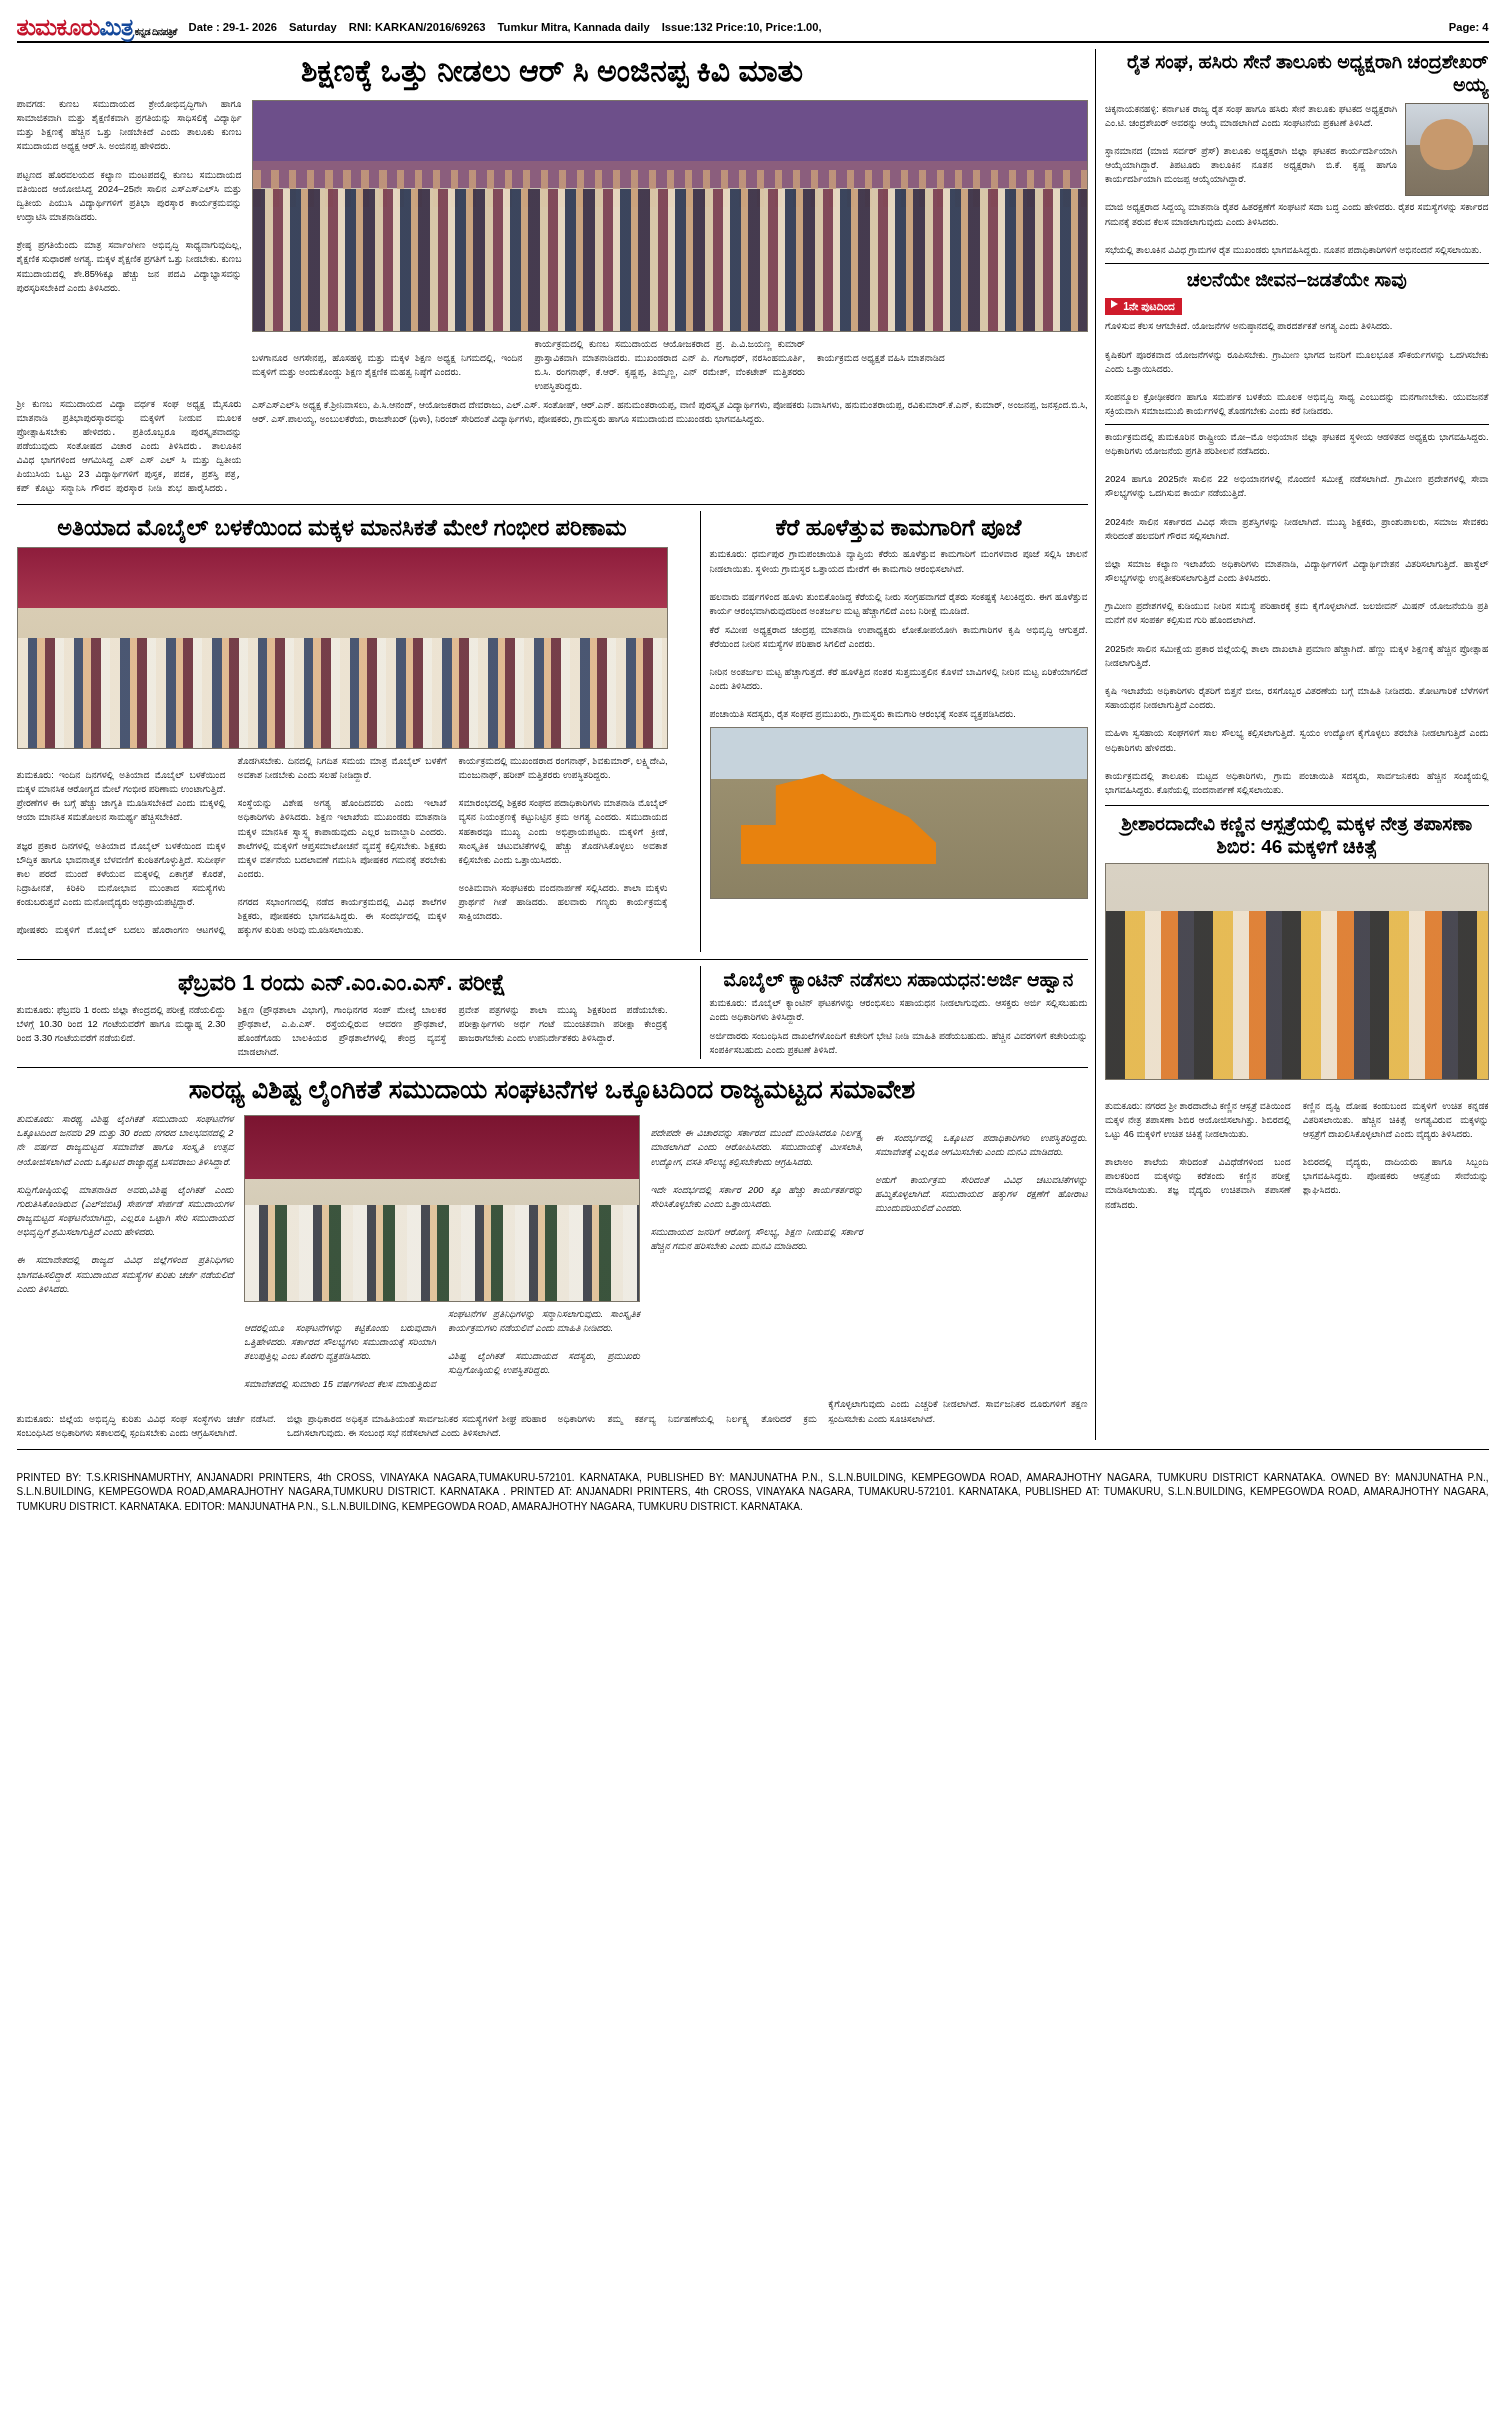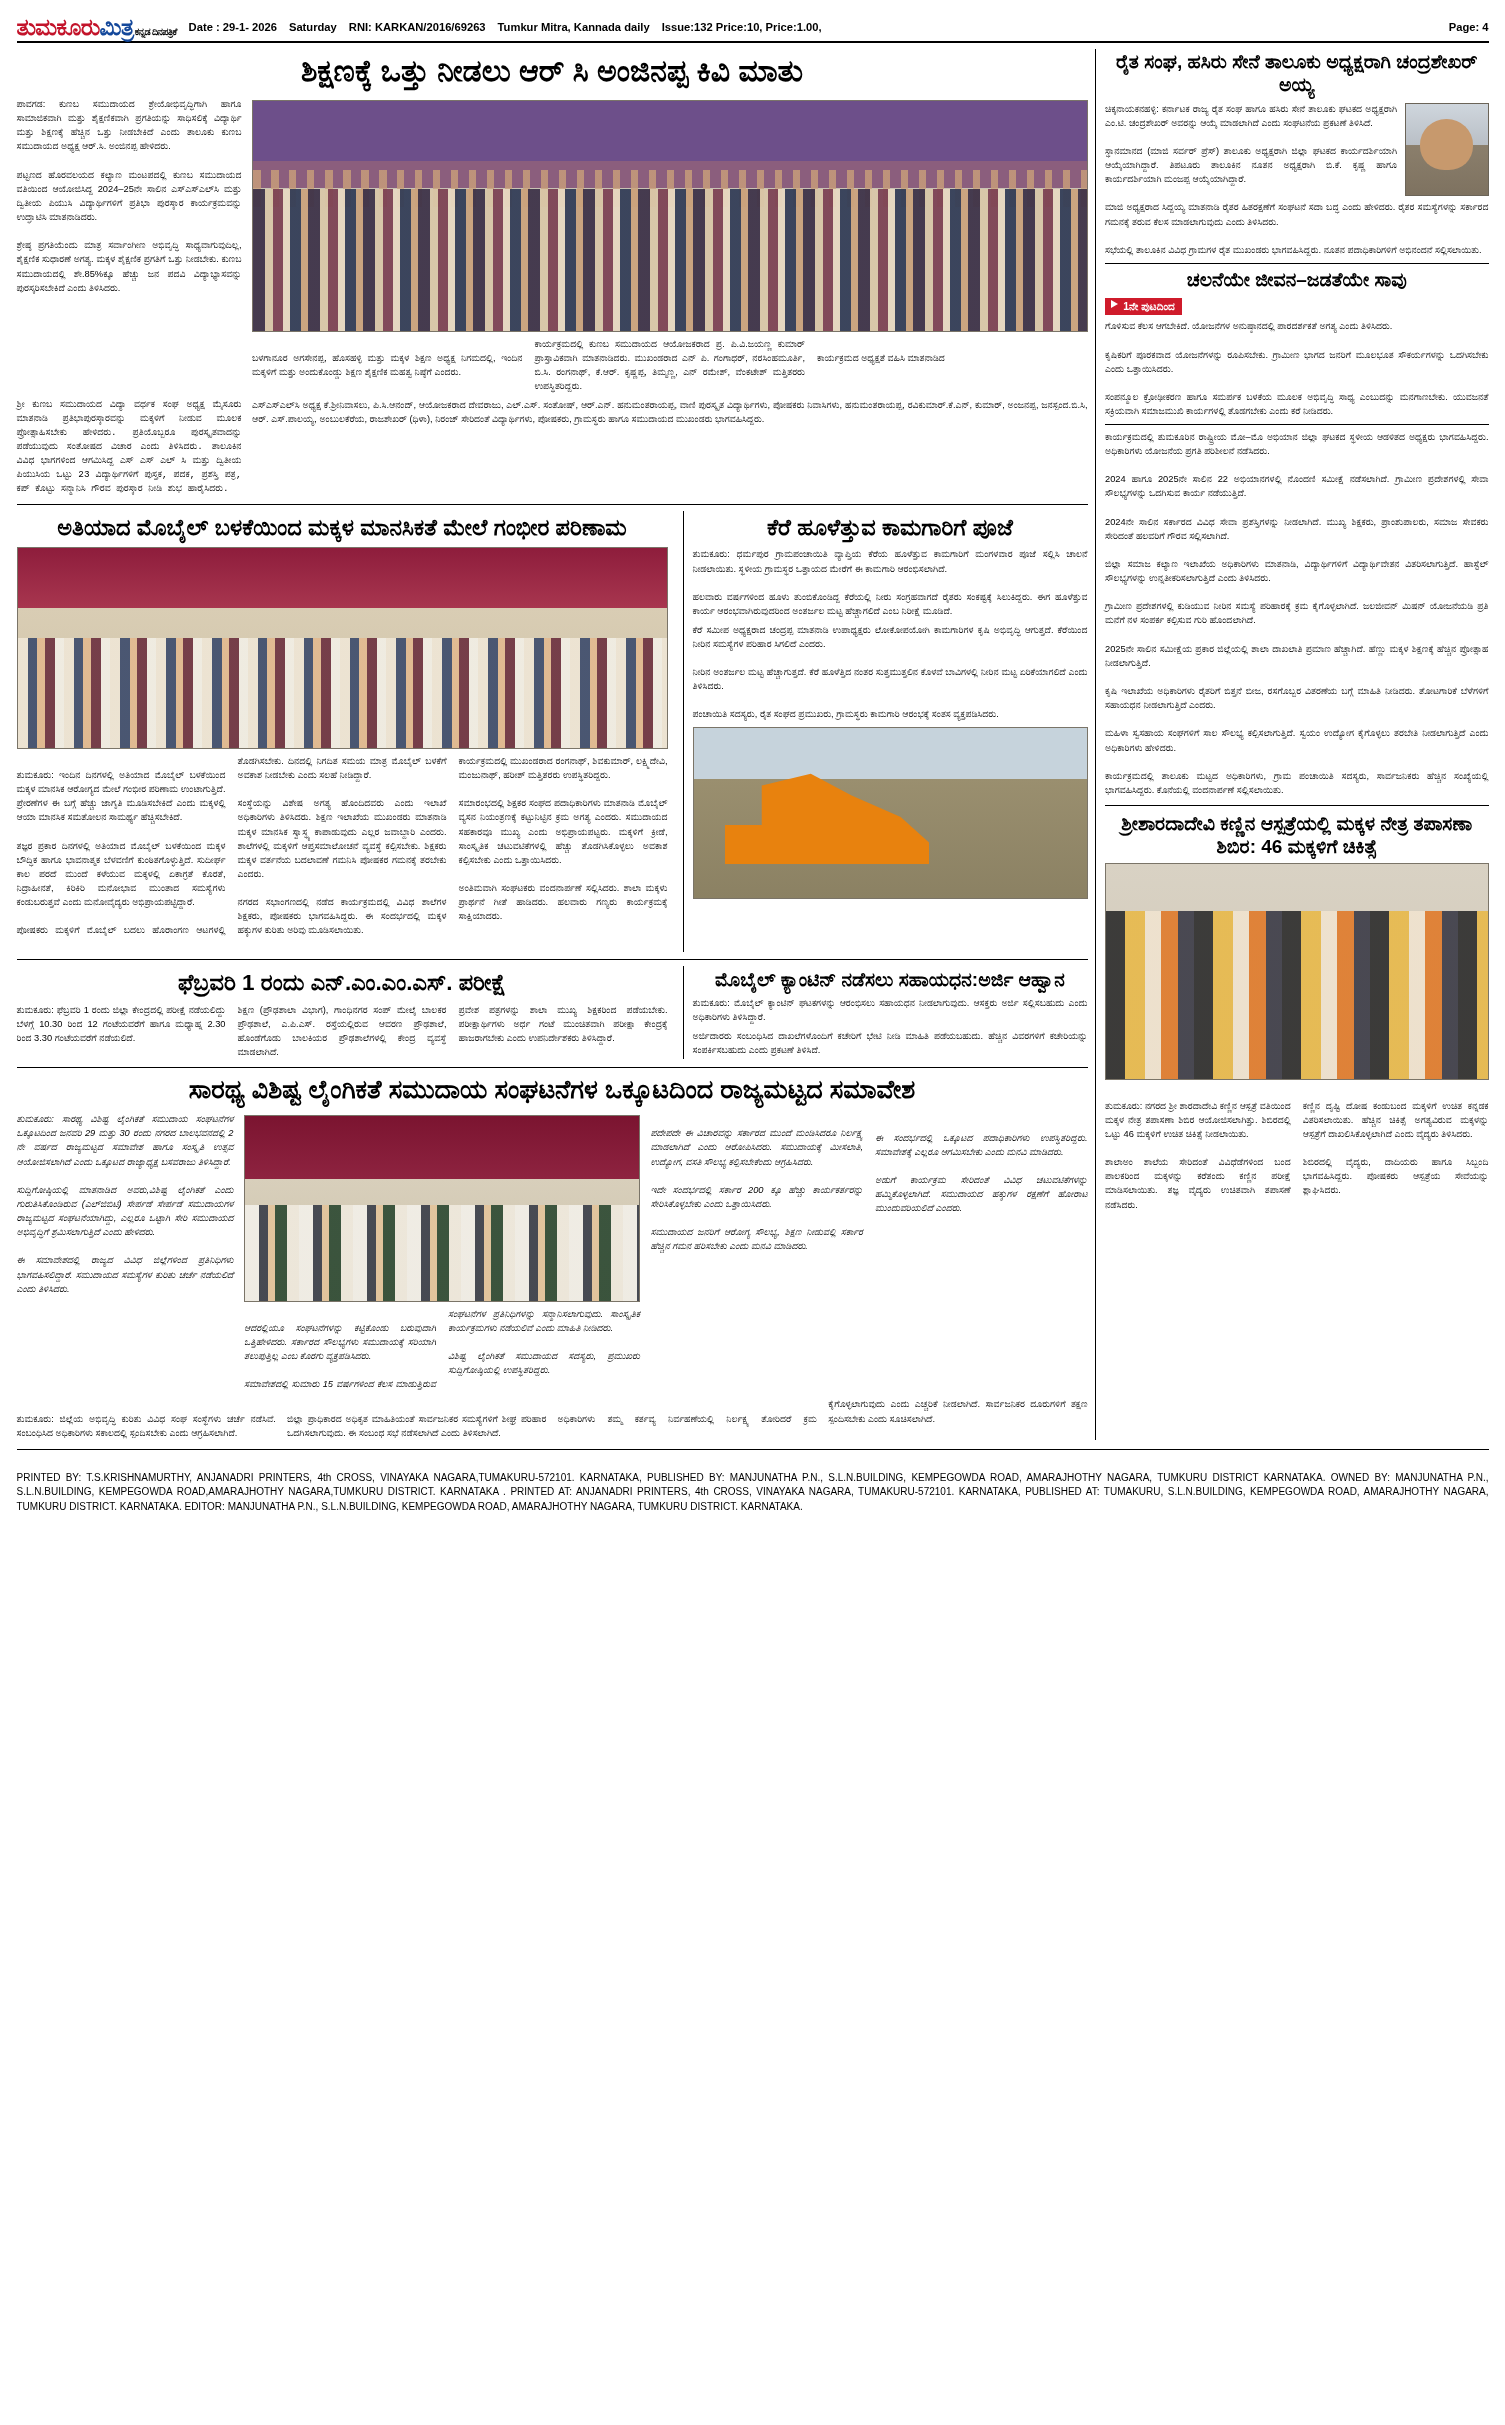--- a/index.html
+++ b/index.html
@@ -178,21 +178,21 @@
     width:0;height:0;border-left:7.5px solid #fff;border-top:4.5px solid transparent;border-bottom:4.5px solid transparent;
   }
   .inline-portrait {
     float: right;
     width: 84px; height: 93px;
     margin: 1.5px 0 3px 7.5px;
     border: 0.7px solid #6b6458;
   }
 
   .sec { margin-top: 4.5px; }
-  .two-pane { display:flex; gap:6px; }
+  .two-pane { display:flex; gap:23px; }
 
   .footer {
     border-top: 1.5px solid #000;
     margin-top: 9px;
     padding-top: 21px;
     font-size: 10px;
     line-height: 1.45;
     text-align: justify;
   }
 </style>
@@ -346,21 +346,21 @@
 ಜಿಲ್ಲಾ ಪ್ರಾಧಿಕಾರದ ಅಧಿಕೃತ ಮಾಹಿತಿಯಂತೆ ಸಾರ್ವಜನಿಕರ ಸಮಸ್ಯೆಗಳಿಗೆ ಶೀಘ್ರ ಪರಿಹಾರ ಒದಗಿಸಲಾಗುವುದು. ಈ ಸಂಬಂಧ ಸಭೆ ನಡೆಸಲಾಗಿದೆ ಎಂದು ತಿಳಿಸಲಾಗಿದೆ.
 
 ಅಧಿಕಾರಿಗಳು ತಮ್ಮ ಕರ್ತವ್ಯ ನಿರ್ವಹಣೆಯಲ್ಲಿ ನಿರ್ಲಕ್ಷ್ಯ ತೋರಿದರೆ ಕ್ರಮ ಕೈಗೊಳ್ಳಲಾಗುವುದು ಎಂದು ಎಚ್ಚರಿಕೆ ನೀಡಲಾಗಿದೆ. ಸಾರ್ವಜನಿಕರ ದೂರುಗಳಿಗೆ ತಕ್ಷಣ ಸ್ಪಂದಿಸಬೇಕು ಎಂದು ಸೂಚಿಸಲಾಗಿದೆ.</div>
         </div>
       </div>
 
     </div>
 
     <div class="colR">
 
-      <h3 class="head" style="text-align:center;">ರೈತ ಸಂಘ, ಹಸಿರು ಸೇನೆ ತಾಲೂಕು ಅಧ್ಯಕ್ಷರಾಗಿ ಚಂದ್ರಶೇಖರ್ ಅಯ್ಯ</h3>
+      <h3 class="head" style="text-align:right;">ರೈತ ಸಂಘ, ಹಸಿರು ಸೇನೆ ತಾಲೂಕು ಅಧ್ಯಕ್ಷರಾಗಿ ಚಂದ್ರಶೇಖರ್ ಅಯ್ಯ</h3>
       <div class="photo inline-portrait ph-portrait"></div>
       <div class="body-txt" style="white-space:pre-line;">ಚಿಕ್ಕನಾಯಕನಹಳ್ಳಿ: ಕರ್ನಾಟಕ ರಾಜ್ಯ ರೈತ ಸಂಘ ಹಾಗೂ ಹಸಿರು ಸೇನೆ ತಾಲೂಕು ಘಟಕದ ಅಧ್ಯಕ್ಷರಾಗಿ ಎಂ.ಟಿ. ಚಂದ್ರಶೇಖರ್‌ ಅವರನ್ನು ಆಯ್ಕೆ ಮಾಡಲಾಗಿದೆ ಎಂದು ಸಂಘಟನೆಯ ಪ್ರಕಟಣೆ ತಿಳಿಸಿದೆ.
 
 ಸ್ಥಾನಮಾನದ (ಮಾಜಿ ಸರ್ವರ್‌ ಪ್ರೆಸ್‌) ತಾಲೂಕು ಅಧ್ಯಕ್ಷರಾಗಿ ಜಿಲ್ಲಾ ಘಟಕದ ಕಾರ್ಯದರ್ಶಿಯಾಗಿ ಆಯ್ಕೆಯಾಗಿದ್ದಾರೆ. ತಿಪಟೂರು ತಾಲೂಕಿನ ನೂತನ ಅಧ್ಯಕ್ಷರಾಗಿ ಬಿ.ಕೆ. ಕೃಷ್ಣ ಹಾಗೂ ಕಾರ್ಯದರ್ಶಿಯಾಗಿ ಮಂಜಪ್ಪ ಆಯ್ಕೆಯಾಗಿದ್ದಾರೆ.
 
 ಮಾಜಿ ಅಧ್ಯಕ್ಷರಾದ ಸಿದ್ದಯ್ಯ ಮಾತನಾಡಿ ರೈತರ ಹಿತರಕ್ಷಣೆಗೆ ಸಂಘಟನೆ ಸದಾ ಬದ್ಧ ಎಂದು ಹೇಳಿದರು. ರೈತರ ಸಮಸ್ಯೆಗಳನ್ನು ಸರ್ಕಾರದ ಗಮನಕ್ಕೆ ತರುವ ಕೆಲಸ ಮಾಡಲಾಗುವುದು ಎಂದು ತಿಳಿಸಿದರು.
 
 ಸಭೆಯಲ್ಲಿ ತಾಲೂಕಿನ ವಿವಿಧ ಗ್ರಾಮಗಳ ರೈತ ಮುಖಂಡರು ಭಾಗವಹಿಸಿದ್ದರು. ನೂತನ ಪದಾಧಿಕಾರಿಗಳಿಗೆ ಅಭಿನಂದನೆ ಸಲ್ಲಿಸಲಾಯಿತು.</div>
 
       <div class="hr-thin"></div>

